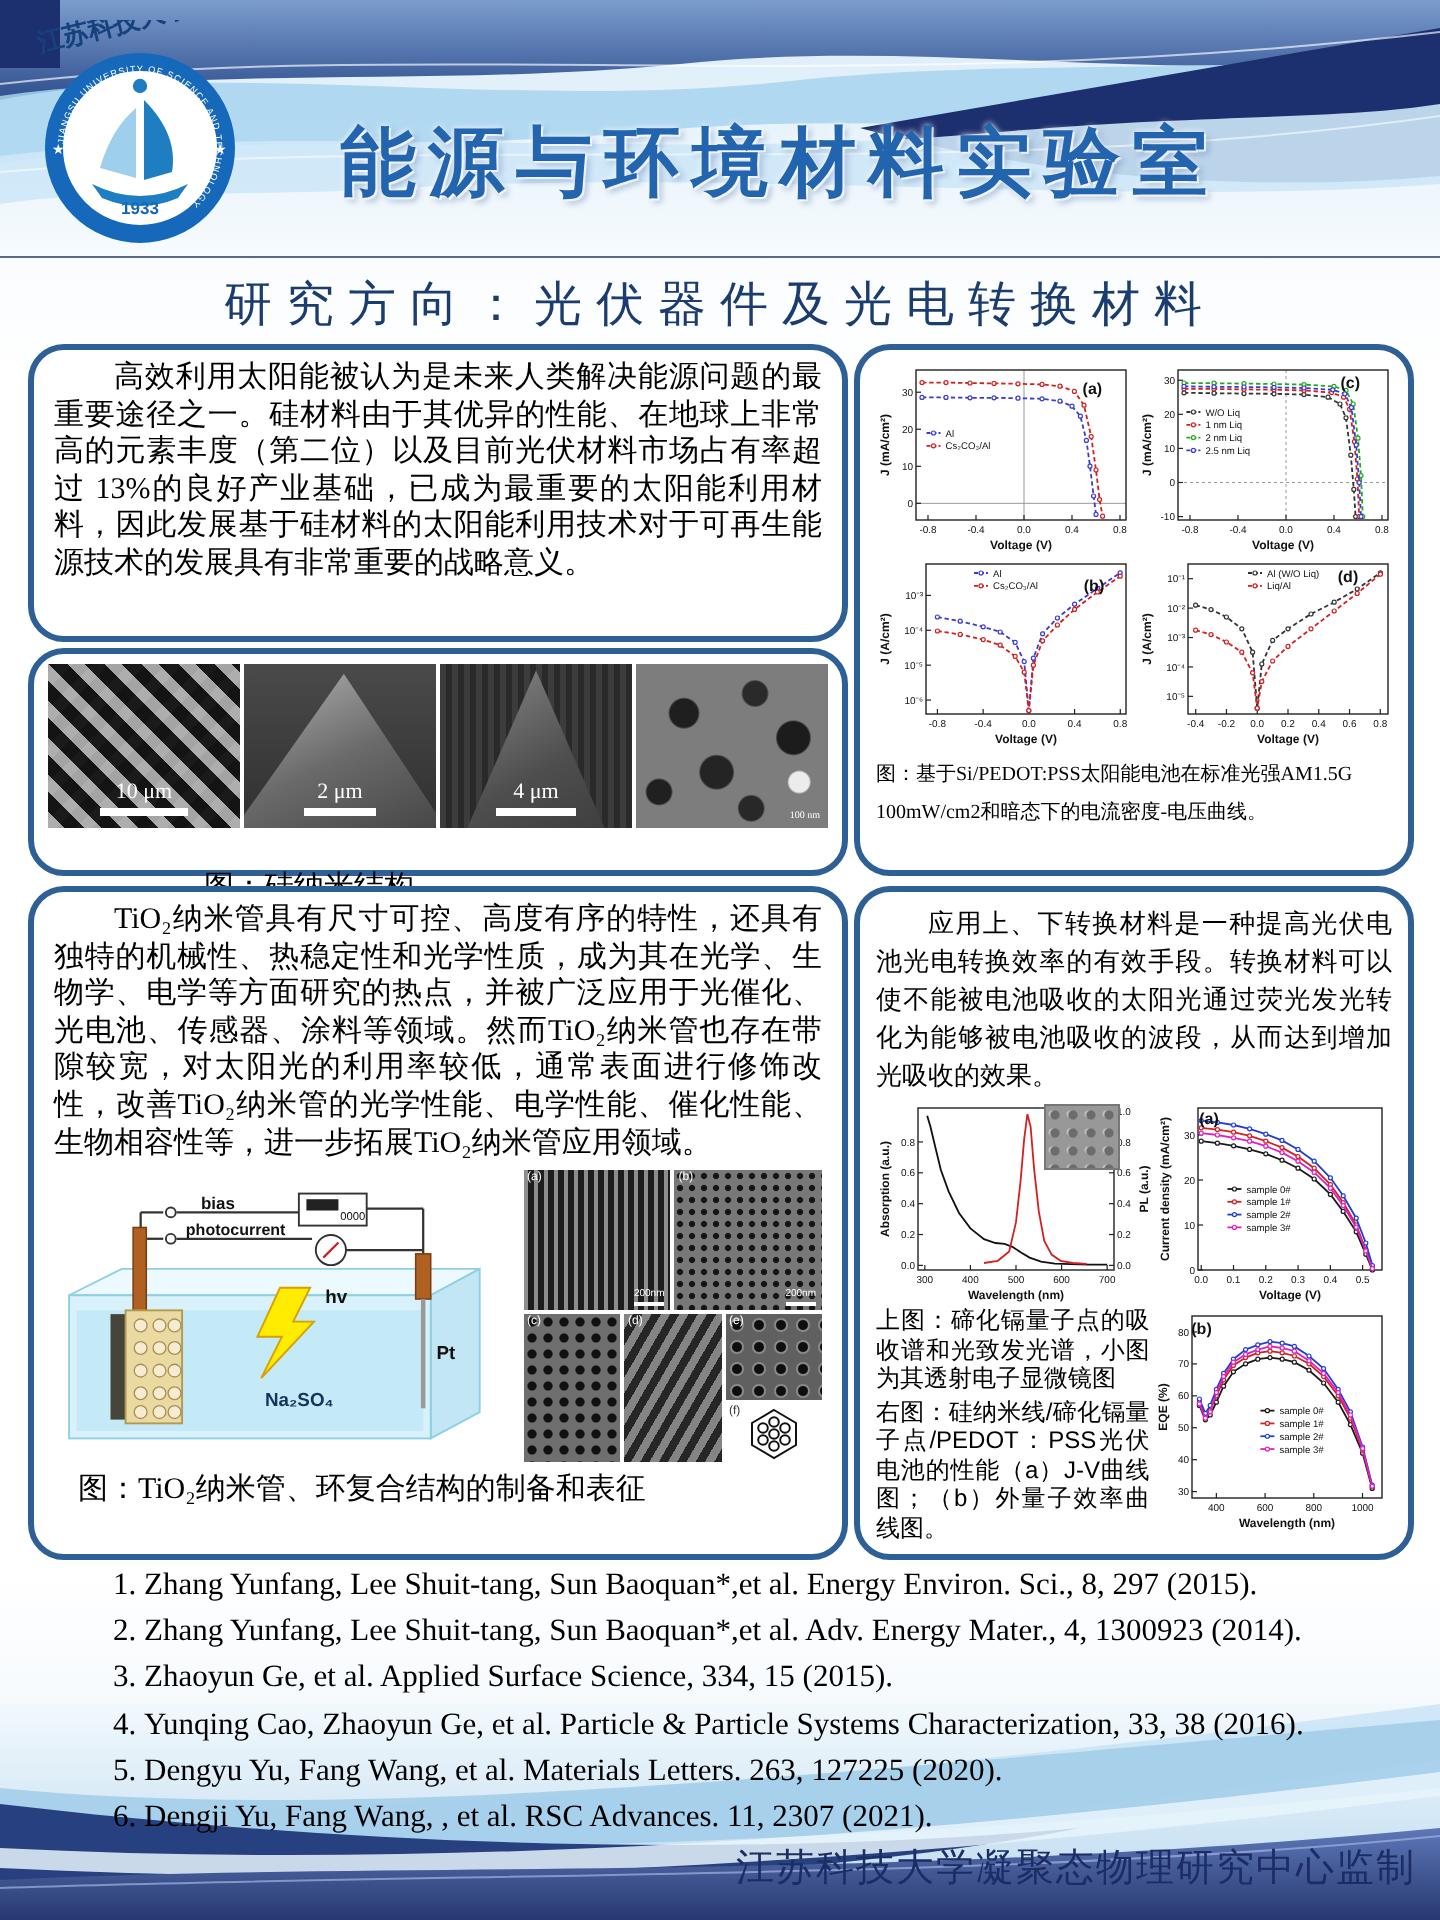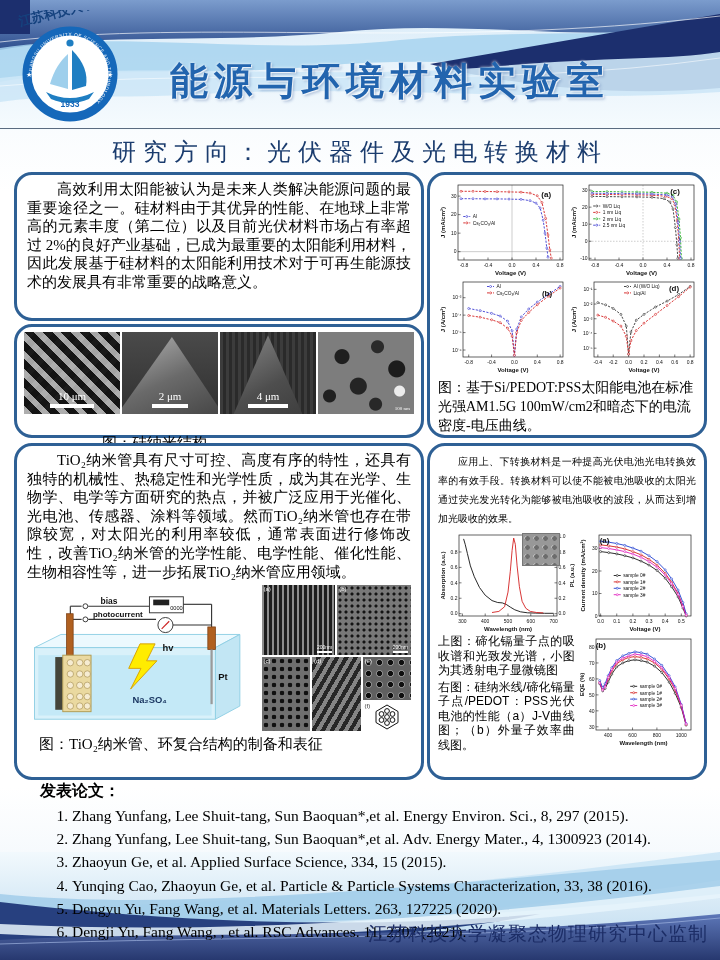--- a/index.html
+++ b/index.html
@@ -21,21 +21,21 @@
   
   .rbox{position:absolute;box-sizing:border-box;border:3px solid #2e6095;border-radius:18px;
         background:#fff;padding:5px 10px;}
   .box-intro{left:14px;top:172px;width:410px;height:149px;}
   .box-sem  {left:14px;top:324px;width:410px;height:114px;padding:5px 7px;}
   .box-jv   {left:427px;top:172px;width:280px;height:266px;padding:5px 8px;}
   .box-tio2 {left:14px;top:443px;width:410px;height:337px;}
   .box-app  {left:427px;top:443px;width:280px;height:337px;padding:6px 8px;}
 
   .cn-par{margin:0;font-size:15px;line-height:18.6px;text-align:justify;text-indent:2em;color:#000;}
-  .box-app .cn-par{font-size:10px;line-height:19px;}
+  .box-app .cn-par{font-size:13px;line-height:19px;}
   .fig-caption{font-size:15px;color:#000;}
 
   
   .sem-strip{display:flex;gap:2px;height:82px;}
   .sem{flex:1;position:relative;overflow:hidden;}
   .s-1{background:
       repeating-linear-gradient(45deg,rgba(190,190,190,.85) 0 6px,rgba(20,20,20,.9) 6px 13px),
       repeating-linear-gradient(-45deg,rgba(255,255,255,.28) 0 6px,transparent 6px 13px),#101010;}
   .s-2{background:linear-gradient(#4a4a4a,#303030);}
   .s-2 .peak{position:absolute;inset:0;background:linear-gradient(155deg,#b8b8b8,#6a6a6a 55%,#474747);
@@ -56,21 +56,21 @@
   .scale .txt{font-size:11px;line-height:11px;font-family:"Liberation Serif",serif;}
   .scale .bar{height:4px;background:#fff;margin:2px auto 0;width:44px;}
   .scale-sm{position:absolute;bottom:3px;right:4px;text-align:right;color:#fff;}
   .scale-sm .txt{font-size:5px;line-height:5px;}
   .box-sem .fig-caption{margin-top:20px;padding-left:78px;}
 
   
   .chart-grid{display:grid;grid-template-columns:1fr 1fr;gap:1px;}
   .chart{background:#fff;}
   .cg .chart{width:130px;height:96px;}
-  .box-jv .fig-caption{margin-top:5px;font-size:14px;line-height:19px;}
+  .box-jv .fig-caption{margin-top:5px;font-size:10px;line-height:19px;}
 
   
   .diagram-row{display:flex;gap:16px;margin-top:4px;height:146px;}
   .pec{width:228px;height:146px;}
   .tio2-sems{width:156px;display:flex;flex-direction:column;gap:2px;}
   .ts-row{display:flex;gap:2px;}
   .tsem{position:relative;overflow:hidden;flex:1;}
   .plabel{position:absolute;top:1px;left:2px;color:#fff;font-size:6px;font-family:"Liberation Sans",sans-serif;}
   .t-a{background:repeating-linear-gradient(90deg,#8d8d8d 0 2px,#1d1d1d 2px 5px),#222;}
   .t-b{background-color:#787878;background-image:radial-gradient(circle,#141414 1.3px,transparent 1.8px);background-size:6px 6px;}
@@ -147,21 +147,21 @@
     <path d="M58,40 C70,52 74,64 72,76 L58,80 Z" fill="#1f7ec2"></path>
     <path d="M54,44 L54,79 L36,74 C40,60 46,51 54,44 Z" fill="#9ecfec"></path>
     <path d="M32,82 Q56,94 80,82 L75,89 Q56,97 37,89 Z" fill="#1f7ec2"></path>
     <text x="56" y="97" font-size="8.5" font-weight="bold" fill="#1566b8" text-anchor="middle">1933</text>
   </svg>
 
   <div class="lab-title">能源与环境材料实验室</div>
   <div class="subtitle">研究方向：光伏器件及光电转换材料</div>
 
   <div class="rbox box-intro">
-    <p class="cn-par">高效利用太阳能被认为是未来人类解决能源问题的最重要途径之一。硅材料由于其优异的性能、在地球上非常高的元素丰度（第二位）以及目前光伏材料市场占有率超过 2%的良好产业基础，已成为最重要的太阳能利用材料，因此发展基于硅材料的太阳能利用技术对于可再生能源技术的发展具有非常重要的战略意义。</p>
+    <p class="cn-par">高效利用太阳能被认为是未来人类解决能源问题的最重要途径之一。硅材料由于其优异的性能、在地球上非常高的元素丰度（第二位）以及目前光伏材料市场占有率超过 13%的良好产业基础，已成为最重要的太阳能利用材料，因此发展基于硅材料的太阳能利用技术对于可再生能源技术的发展具有非常重要的战略意义。</p>
   </div>
 
   <div class="rbox box-sem">
     <div class="sem-strip">
       <div class="sem s-1">
         <div class="scale">
           <div class="txt">10 μm</div>
           <div class="bar"></div>
         </div>
       </div>
@@ -815,21 +815,20 @@
             <circle cx="56.699999999999996" cy="71.52000000000001" r="1" fill="#fff" stroke="#e020c0" stroke-width="0.6"></circle>
             <text x="62.699999999999996" y="73.32000000000001" font-size="4.8" text-anchor="start" fill="#111">sample 3#</text>
             <text x="23.75" y="14.1" font-size="8" text-anchor="middle" font-weight="bold" fill="#111">(b)</text>
             <text x="66.5" y="110.5" font-size="6" text-anchor="middle" font-weight="bold" fill="#111">Wavelength (nm)</text>
             <text transform="translate(6.5,50.5) rotate(-90)" font-size="6" font-weight="bold" text-anchor="middle" fill="#111">EQE (%)</text>
           </svg></div>
     </div>
   </div>
 
   <div class="pubs">
-    <div class="pubs-heading">发表论文：</div>
     <ol>
         <li>Zhang Yunfang, Lee Shuit-tang, Sun Baoquan*,et al. Energy Environ. Sci., 8, 297 (2015).</li>
         <li>Zhang Yunfang, Lee Shuit-tang, Sun Baoquan*,et al. Adv. Energy Mater., 4, 1300923 (2014).</li>
         <li>Zhaoyun Ge, et al. Applied Surface Science, 334, 15 (2015).</li>
         <li>Yunqing Cao, Zhaoyun Ge, et al. Particle &amp; Particle Systems Characterization, 33, 38 (2016).</li>
         <li>Dengyu Yu, Fang Wang, et al. Materials Letters. 263, 127225 (2020).</li>
         <li>Dengji Yu, Fang Wang, , et al. RSC Advances. 11, 2307 (2021).</li>
       </ol>
   </div>
 

